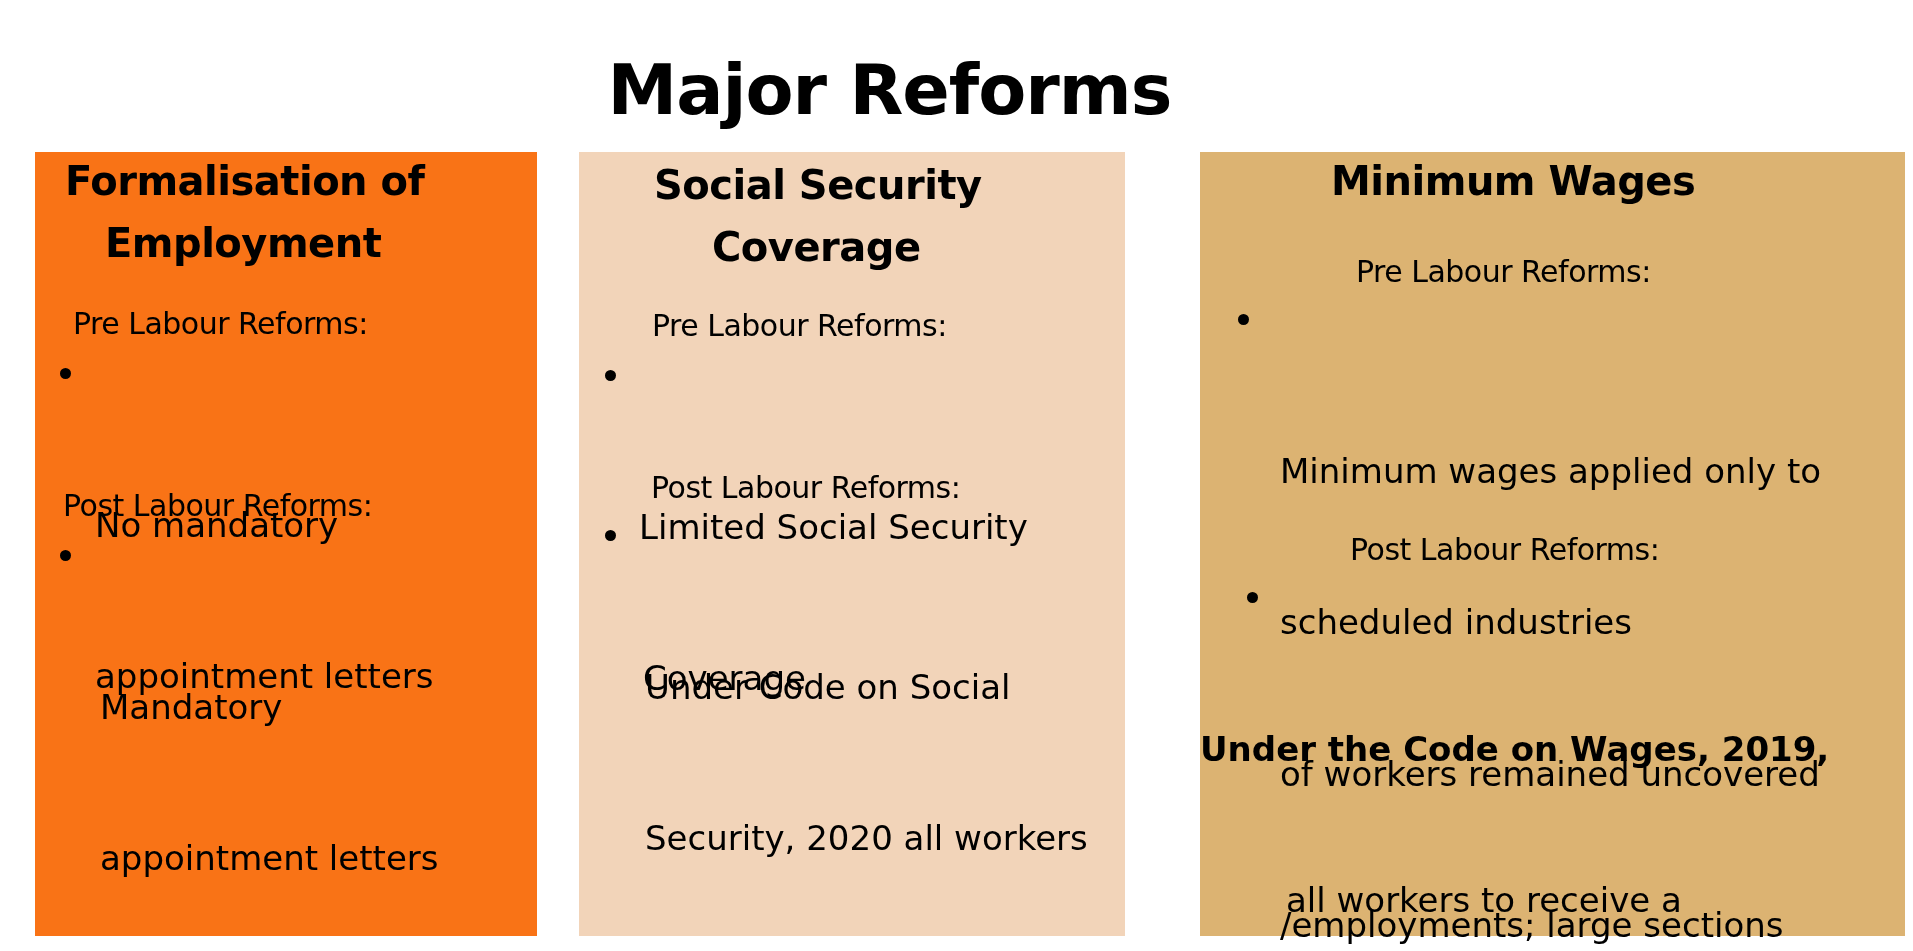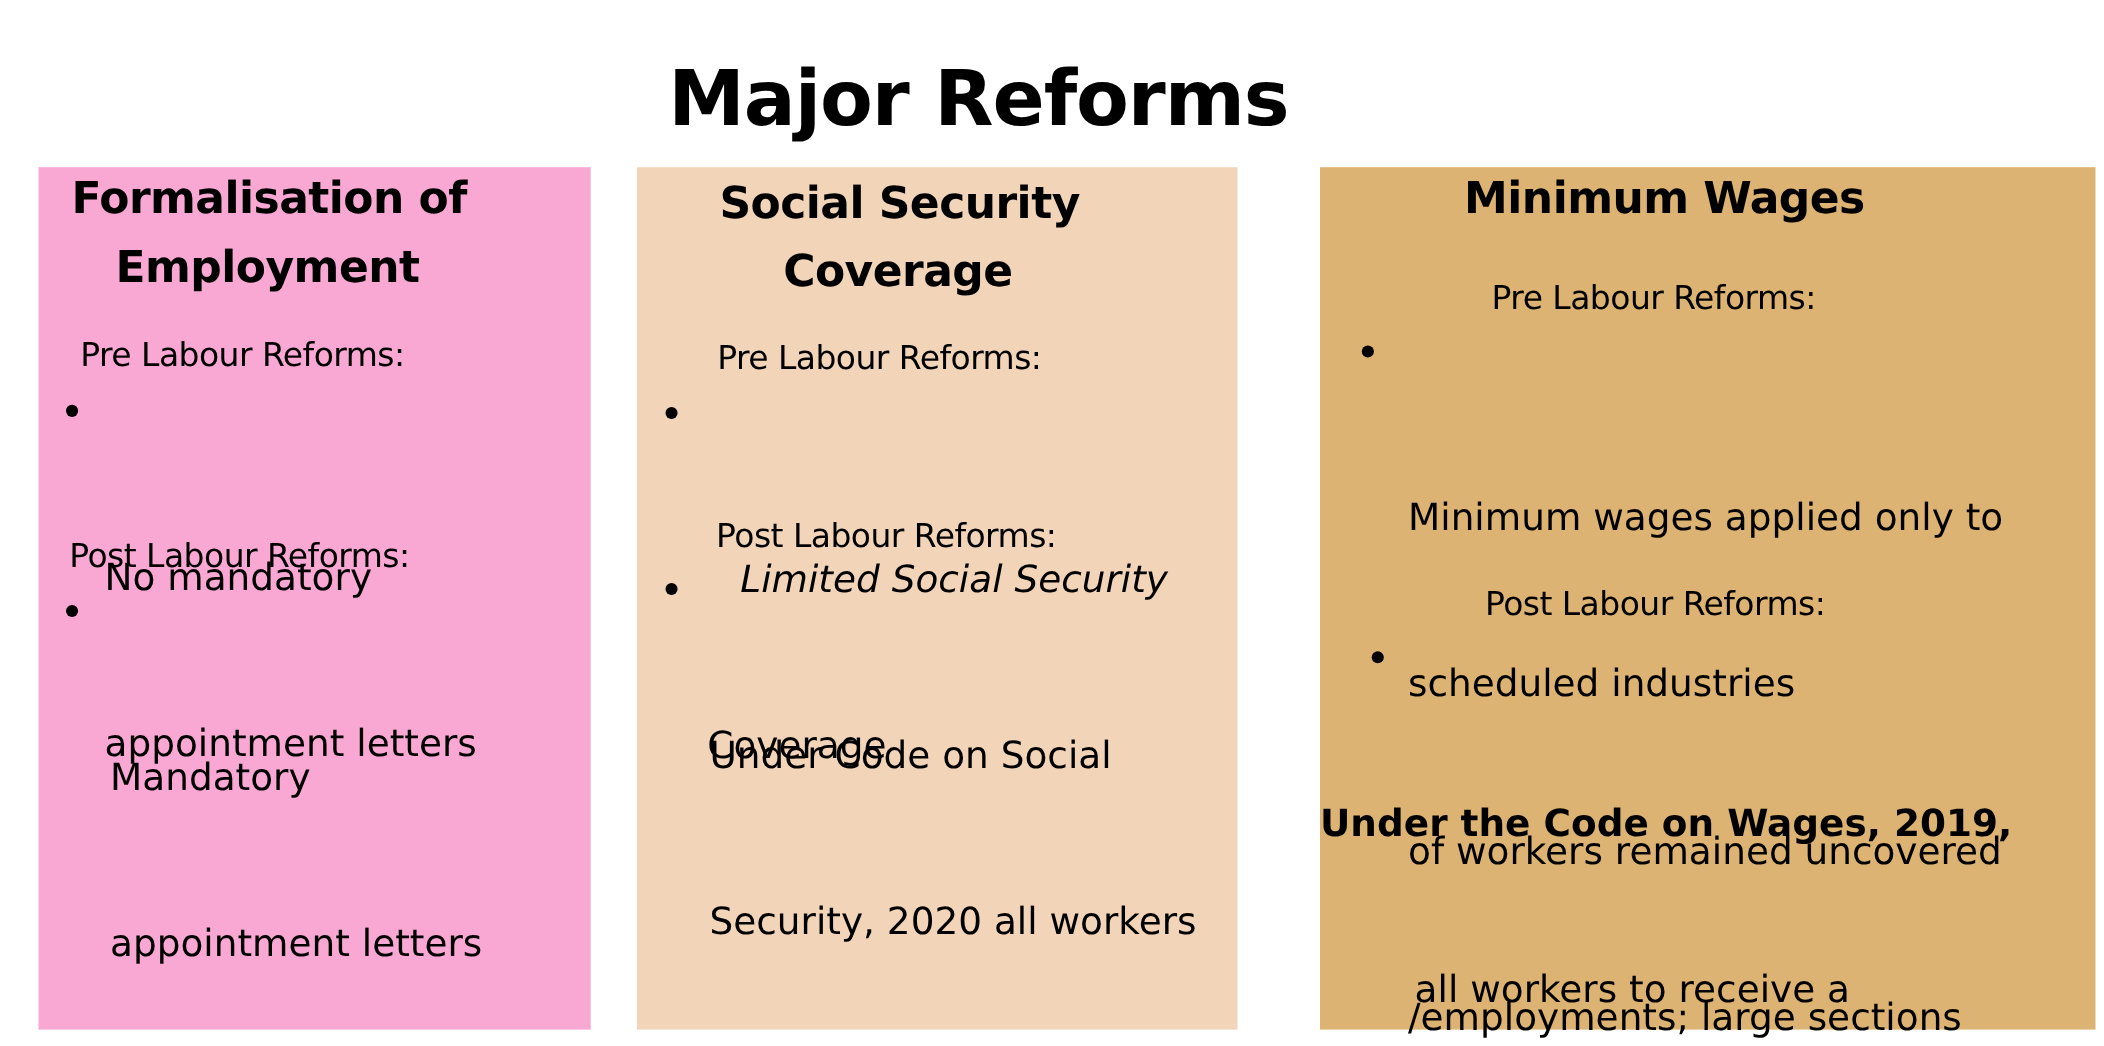--- a/index.html
+++ b/index.html
@@ -5,21 +5,21 @@
   html, body { margin: 0; padding: 0; }
   body {
     width: 1913px; height: 951px; background: #ffffff; position: relative; overflow: hidden;
     font-family: "DejaVu Sans", "Liberation Sans", sans-serif; color: #000;
   }
   .title {
     position: absolute; left: 0; width: 1779px; top: 48px; text-align: center;
     font-size: 70px; font-weight: bold; letter-spacing: -1px; line-height: 84px;
   }
   .panel { position: absolute; top: 152px; height: 784px; }
-  .p1 { left: 35px; width: 502px; background: #f9a8d4; }
+  .p1 { left: 35px; width: 502px; background: #f97316; }
   .p2 { left: 579px; width: 546px; background: #f2d4b9; }
   .p3 { left: 1172px; width: 705px; background: #dcb372; margin-left: 28px; }
   .heading { position: absolute; font-weight: bold; font-size: 40px; line-height: 62px; white-space: nowrap; letter-spacing: -0.5px; }
   .sub { position: absolute; font-weight: normal; font-size: 30px; line-height: 40px; white-space: nowrap; letter-spacing: -0.5px; text-align: right; }
   .list { position: absolute; margin: 0; padding: 0; list-style: none; }
   .list li { position: relative; font-size: 34px; line-height: 50.5px; white-space: pre; }
   .list li .bullet {
     position: absolute; width: 11px; height: 11px; border-radius: 50%; background: #000; top: 20px;
   }
   .list li .txt { display: block; }
@@ -55,21 +55,21 @@
 </div>
 
 <div class="panel p2">
   <div class="heading" style="left:75px; top:2px;">Social Security</div>
   <div class="heading" style="left:133px; top:64px;">Coverage</div>
 
   <div class="sub" style="left:73px; top:154px;">Pre Labour Reforms:</div>
   <ul class="list" style="left:0; top:198px;">
     <li>
       <span class="bullet" style="left:26px;"></span>
-      <span class="txt" style="padding-left:94px;font-style:italic;">Limited Social Security</span>
+      <span class="txt" style="padding-left:60px;">Limited Social Security</span>
       <span class="txt" style="padding-left:64px;">Coverage</span>
     </li>
   </ul>
 
   <div class="sub" style="left:72px; top:316px;">Post Labour Reforms:</div>
   <ul class="list" style="left:0; top:358px;">
     <li>
       <span class="bullet" style="left:26px;"></span>
       <span class="txt" style="padding-left:66px;">Under Code on Social</span>
       <span class="txt" style="padding-left:66px;">Security, 2020 all workers</span>

